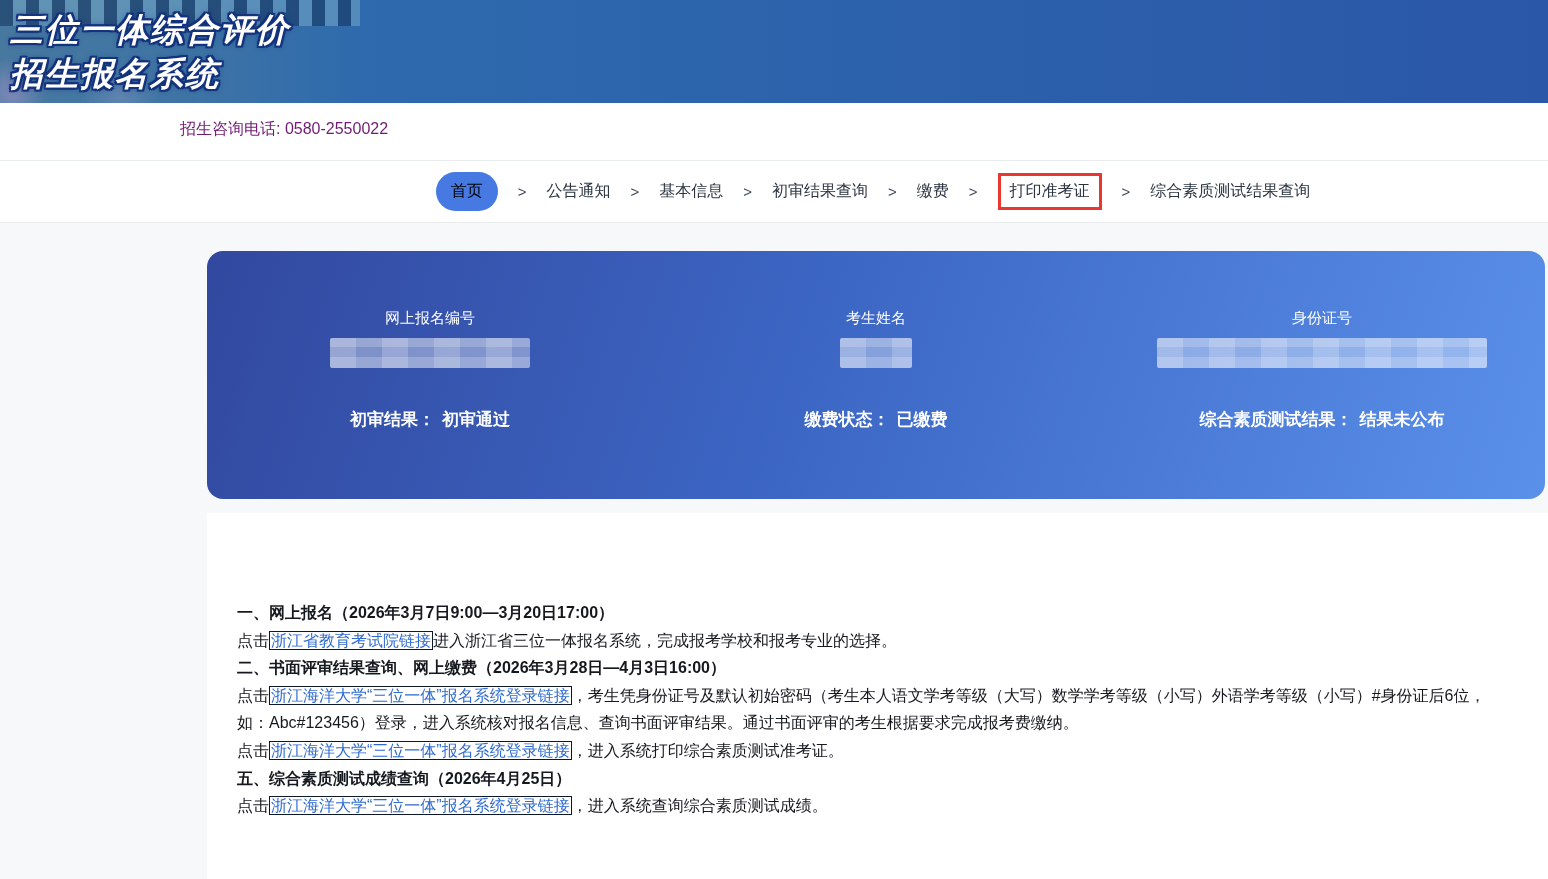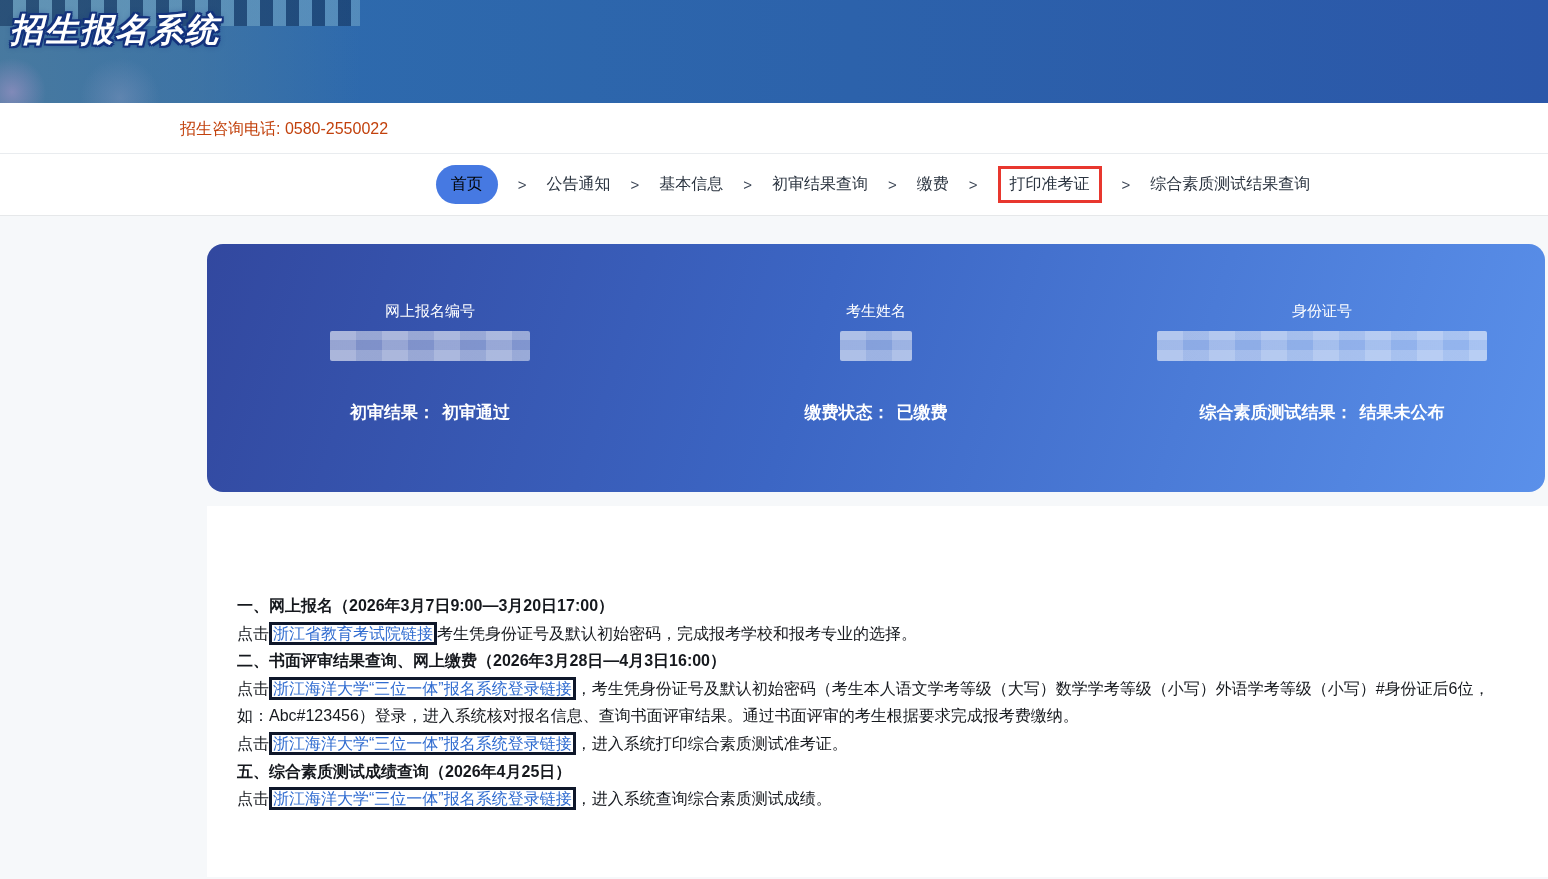--- a/index.html
+++ b/index.html
@@ -30,22 +30,22 @@
     font-weight:bold; font-style:italic;
     font-size:33px; line-height:44px; color:#ffffff; letter-spacing:2px;
     text-shadow:
       -2px 0 0 #14337d, 2px 0 0 #14337d, 0 -2px 0 #14337d, 0 2px 0 #14337d,
       -2px -2px 0 #14337d, 2px 2px 0 #14337d, -2px 2px 0 #14337d, 2px -2px 0 #14337d,
       0 0 6px rgba(20,51,125,.9);
   }
 
   
   .phone-bar {
-    height:51px; background:#ffffff; border-bottom:1px solid #e9ecef;
-    line-height:51px; padding-left:180px; font-size:16px; color:#c2410c;
+    height:58px; background:#ffffff; border-bottom:1px solid #e9ecef;
+    line-height:51px; padding-left:180px; font-size:16px; color:#701a75;
   }
 
   
   .nav-bar {
     height:62px; background:#ffffff; border-bottom:1px solid #e6e8ea;
     display:flex; align-items:center; justify-content:center; gap:20px;
     padding-left:198px; font-size:16px; color:#2b3440;
   }
   .nav-item { white-space:nowrap; cursor:pointer; }
   .nav-pill {
@@ -81,30 +81,31 @@
 
   .panel {
     position:absolute; left:207px; top:290px; right:0; bottom:0; background:#ffffff;
   }
   .instructions {
     padding:86px 42px 0 30px; font-size:16px; line-height:27.6px; color:#15181d;
   }
   .instructions h3 { font-size:16px; font-weight:700; margin:0; }
   .instructions p { margin:0; font-weight:400; }
   .link-box {
-    color:#2f6bd0; border:3px solid #0f172a; padding:0 1px;
+    color:#2f6bd0; border:1px solid #0f172a; padding:0 1px;
     text-decoration:none; cursor:pointer;
   }
 </style>
 </head>
 <body>
 
 <header class="banner">
   <div class="banner-art"></div>
   <div class="banner-title">
+    <div>三位一体综合评价</div>
     <div>招生报名系统</div>
   </div>
 </header>
 
 <div class="phone-bar">
   <span>招生咨询电话: 0580-2550022</span>
 </div>
 
 <nav class="nav-bar">
   <span class="nav-item nav-pill">首页</span>
@@ -145,21 +146,21 @@
       <div class="status">
         <span>综合素质测试结果：</span><span class="val">结果未公布</span>
       </div>
     </div>
   </section>
 
   <section class="panel">
     <div class="instructions">
 
       <h3>一、网上报名（2026年3月7日9:00—3月20日17:00）</h3>
-      <p><span>点击</span><a class="link-box">浙江省教育考试院链接</a><span>考生凭身份证号及默认初始密码，完成报考学校和报考专业的选择。</span></p>
+      <p><span>点击</span><a class="link-box">浙江省教育考试院链接</a><span>进入浙江省三位一体报名系统，完成报考学校和报考专业的选择。</span></p>
 
       <h3>二、书面评审结果查询、网上缴费（2026年3月28日—4月3日16:00）</h3>
       <p><span>点击</span><a class="link-box">浙江海洋大学“三位一体”报名系统登录链接</a><span>，考生凭身份证号及默认初始密码（考生本人语文学考等级（大写）数学学考等级（小写）外语学考等级（小写）#身份证后6位，如：Abc#123456）登录，进入系统核对报名信息、查询书面评审结果。通过书面评审的考生根据要求完成报考费缴纳。</span></p>
 
       <p><span>点击</span><a class="link-box">浙江海洋大学“三位一体”报名系统登录链接</a><span>，进入系统打印综合素质测试准考证。</span></p>
 
 
       <h3>五、综合素质测试成绩查询（2026年4月25日）</h3>
       <p><span>点击</span><a class="link-box">浙江海洋大学“三位一体”报名系统登录链接</a><span>，进入系统查询综合素质测试成绩。</span></p>
 

